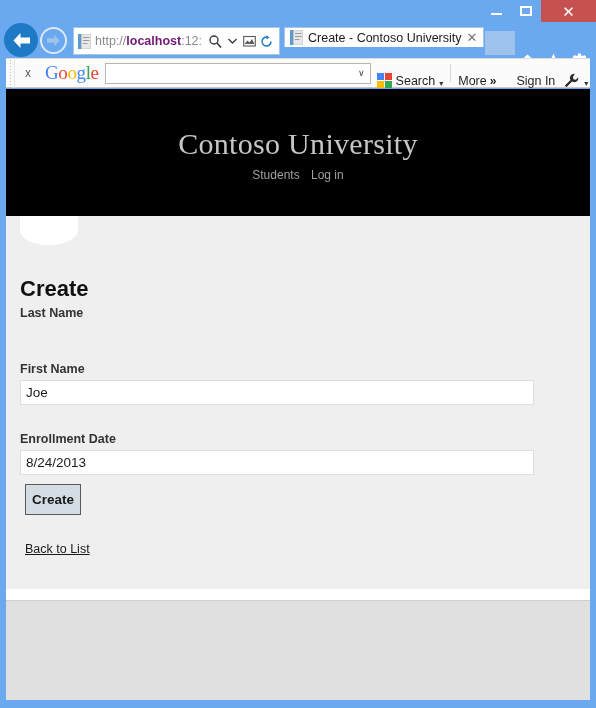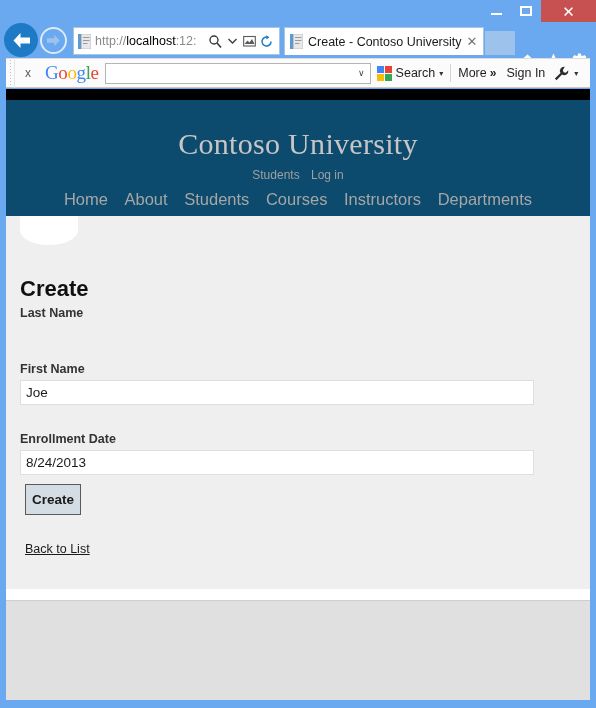--- a/index.html
+++ b/index.html
@@ -84,37 +84,37 @@
     overflow: hidden;
   }
   #page-favicon { flex: 0 0 auto; margin-right: 4px; }
   #url-text {
     flex: 1 1 auto;
     font-size: 12.5px;
     color: #8a8a8a;
     white-space: nowrap;
     overflow: hidden;
   }
-  #url-text b { color: #000000; font-weight: normal; text-align: right; }
+  #url-text b { color: #701a75; font-weight: bold; text-align: right; }
   .addr-icon {
     flex: 0 0 auto;
     width: 17px; height: 20px;
     display: flex; align-items: center; justify-content: center;
     cursor: default;
   }
 
   
   #tab-strip {
     position: absolute;
     left: 284px; top: 5px;
     height: 28px;
   }
   #tab-active {
     position: absolute; left: 0; top: 0;
-    width: 200px; height: 28px;
+    width: 200px; height: 20px;
     background: #fff;
     border: 1px solid #a8c6e4;
     border-bottom: none;
     display: flex; align-items: center;
     padding: 0 3px 0 5px;
     cursor: default;
     justify-content: center;
   }
   #tab-title {
     flex: 1 1 auto;
@@ -201,35 +201,35 @@
     border: none; outline: none;
     font-size: 12px;
     font-family: "Liberation Sans", sans-serif;
     background: transparent;
   }
   #gt-search-caret {
     flex: 0 0 auto; font-size: 9px; color: #444;
     padding: 0 3px; cursor: default;
   }
   .gt-item {
-    display: flex; align-items: center;
+    display: flex; align-items: flex-end;
     font-size: 12.5px;
     color: #1f1f1f;
     white-space: nowrap;
     cursor: default;
     height: 30px;
   }
   #gt-search-btn { margin-left: 6px; }
   #gt-search-btn .caret { font-size: 8px; margin-left: 4px; color: #333; }
   #gt-divider {
     width: 1px; height: 18px; background: #d4d4d4; margin: 0 7px;
   }
   #gt-more { }
   #gt-more .chevrons { font-size: 12px; margin-left: 3px; font-weight: bold; }
-  #gt-signin { margin-left: 10px; }
+  #gt-signin { margin-left: 20px; }
   #gt-wrench { margin-left: 9px; }
   #gt-wrench .caret { font-size: 8px; margin-left: 5px; color: #333; }
 
   
   #black-band {
     position: absolute;
     left: 6px; top: 89px;
     width: 584px; height: 11px;
     background: #000;
   }
@@ -241,21 +241,21 @@
     width: 584px; height: 500px;
     background: #fff;
     overflow: hidden;
   }
 
   
   #site-header {
     position: relative;
     width: 584px;
     height: 116px;
-    background: #0c4a6e;
+    background: #000000;
   }
   #site-brand {
     position: absolute;
     left: 0; right: 0; top: 27px;
     text-align: center;
     font-family: "Liberation Serif", serif;
     font-size: 30px;
     color: #c6c6c6;
     letter-spacing: 0.3px;
   }
@@ -499,28 +499,20 @@
   <div id="black-band"></div>
 
   <div id="viewport">
 
     <div id="site-header">
       <div id="site-brand">Contoso University</div>
       <div id="auth-links">
         <span>Students</span>
         <span>Log in</span>
       </div>
-      <div id="main-nav">
-        <span>Home</span>
-        <span>About</span>
-        <span>Students</span>
-        <span>Courses</span>
-        <span>Instructors</span>
-        <span>Departments</span>
-      </div>
     </div>
 
     <div id="header-notch"></div>
 
     <div id="content-body">
 
       <div id="page-heading">Create</div>
 
       <div class="form-group" id="group-last">
         <label class="form-label">Last Name</label>

